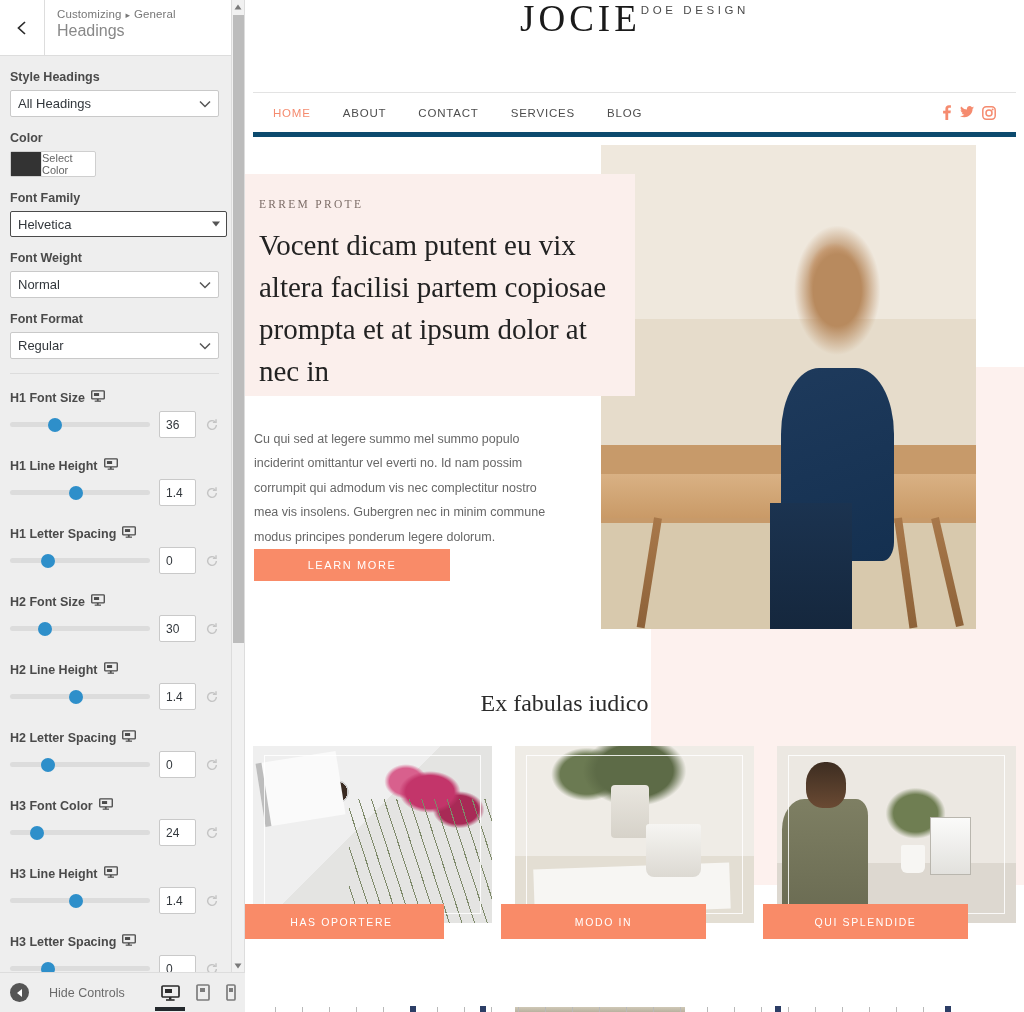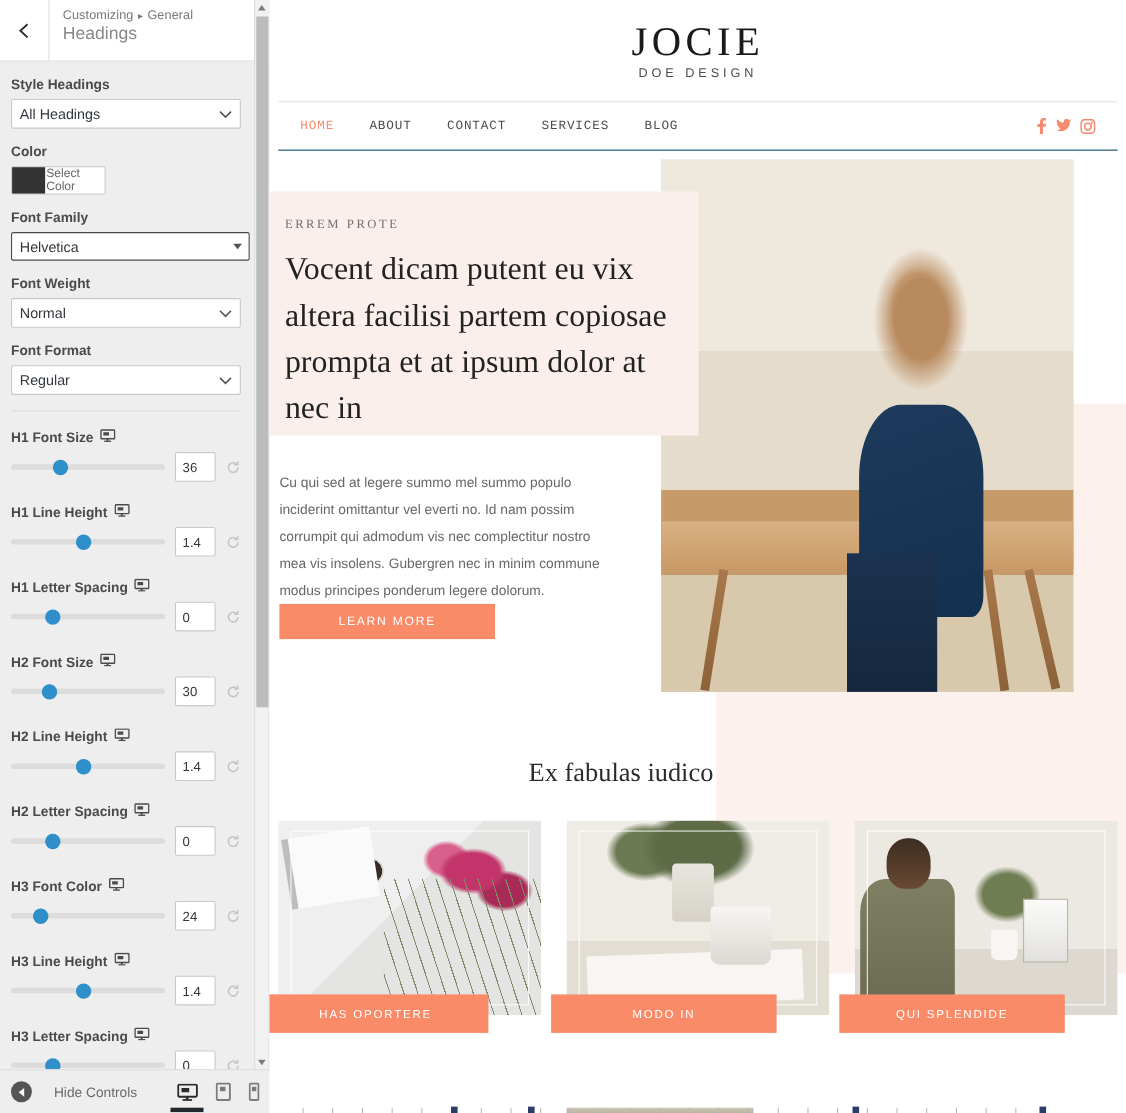--- a/index.html
+++ b/index.html
@@ -132,35 +132,35 @@
     width: 30px; height: 4px; background: #23282d; display: none;
   }
   .dev.active .ul { display: block; }
 
   
   .preview {
     position: relative; width: 779px; height: 1012px;
     background: #ffffff; overflow: hidden; flex: 0 0 779px;
   }
   .site-logo {
-    height: 92px; display: flex; flex-direction: column;
-    align-items: center; justify-content: center;
+    height: 92px; display: flex; 
+    justify-content: center;
   }
   .logo-main {
     font-family: "Liberation Serif", serif; font-size: 37px;
     letter-spacing: 4px; color: #1a1a1a; line-height: 1;
   }
   .logo-sub {
     font-family: "Liberation Sans", sans-serif; font-size: 11.5px;
     letter-spacing: 3.6px; color: #4b4b4b; margin-top: 4px;
   }
   .nav-bar {
-    border-top: 1px solid #e3e3e3; border-bottom: 1px solid #0c4a6e;
+    border-top: 1px solid #e3e3e3; border-bottom: 5px solid #0c4a6e;
     height: 45px; display: flex; align-items: center;
-    padding: 0 20px 0 10px; margin: 0 8px; font-family: Liberation Mono, monospace;
+    padding: 0 20px 0 10px; margin: 0 8px;
   }
   .nav-links { display: flex; align-items: center; gap: 32px; padding-left: 10px; }
   .nav-links a {
     font-size: 11.5px; letter-spacing: .8px; color: #4d4d4d;
     text-decoration: none; cursor: pointer;
   }
   .nav-links a.active { color: #f58b6f; }
   .socials { margin-left: auto; display: flex; align-items: center; gap: 8px; color: #f58b6f; }
   .socials span { cursor: pointer; display: flex; }
 

